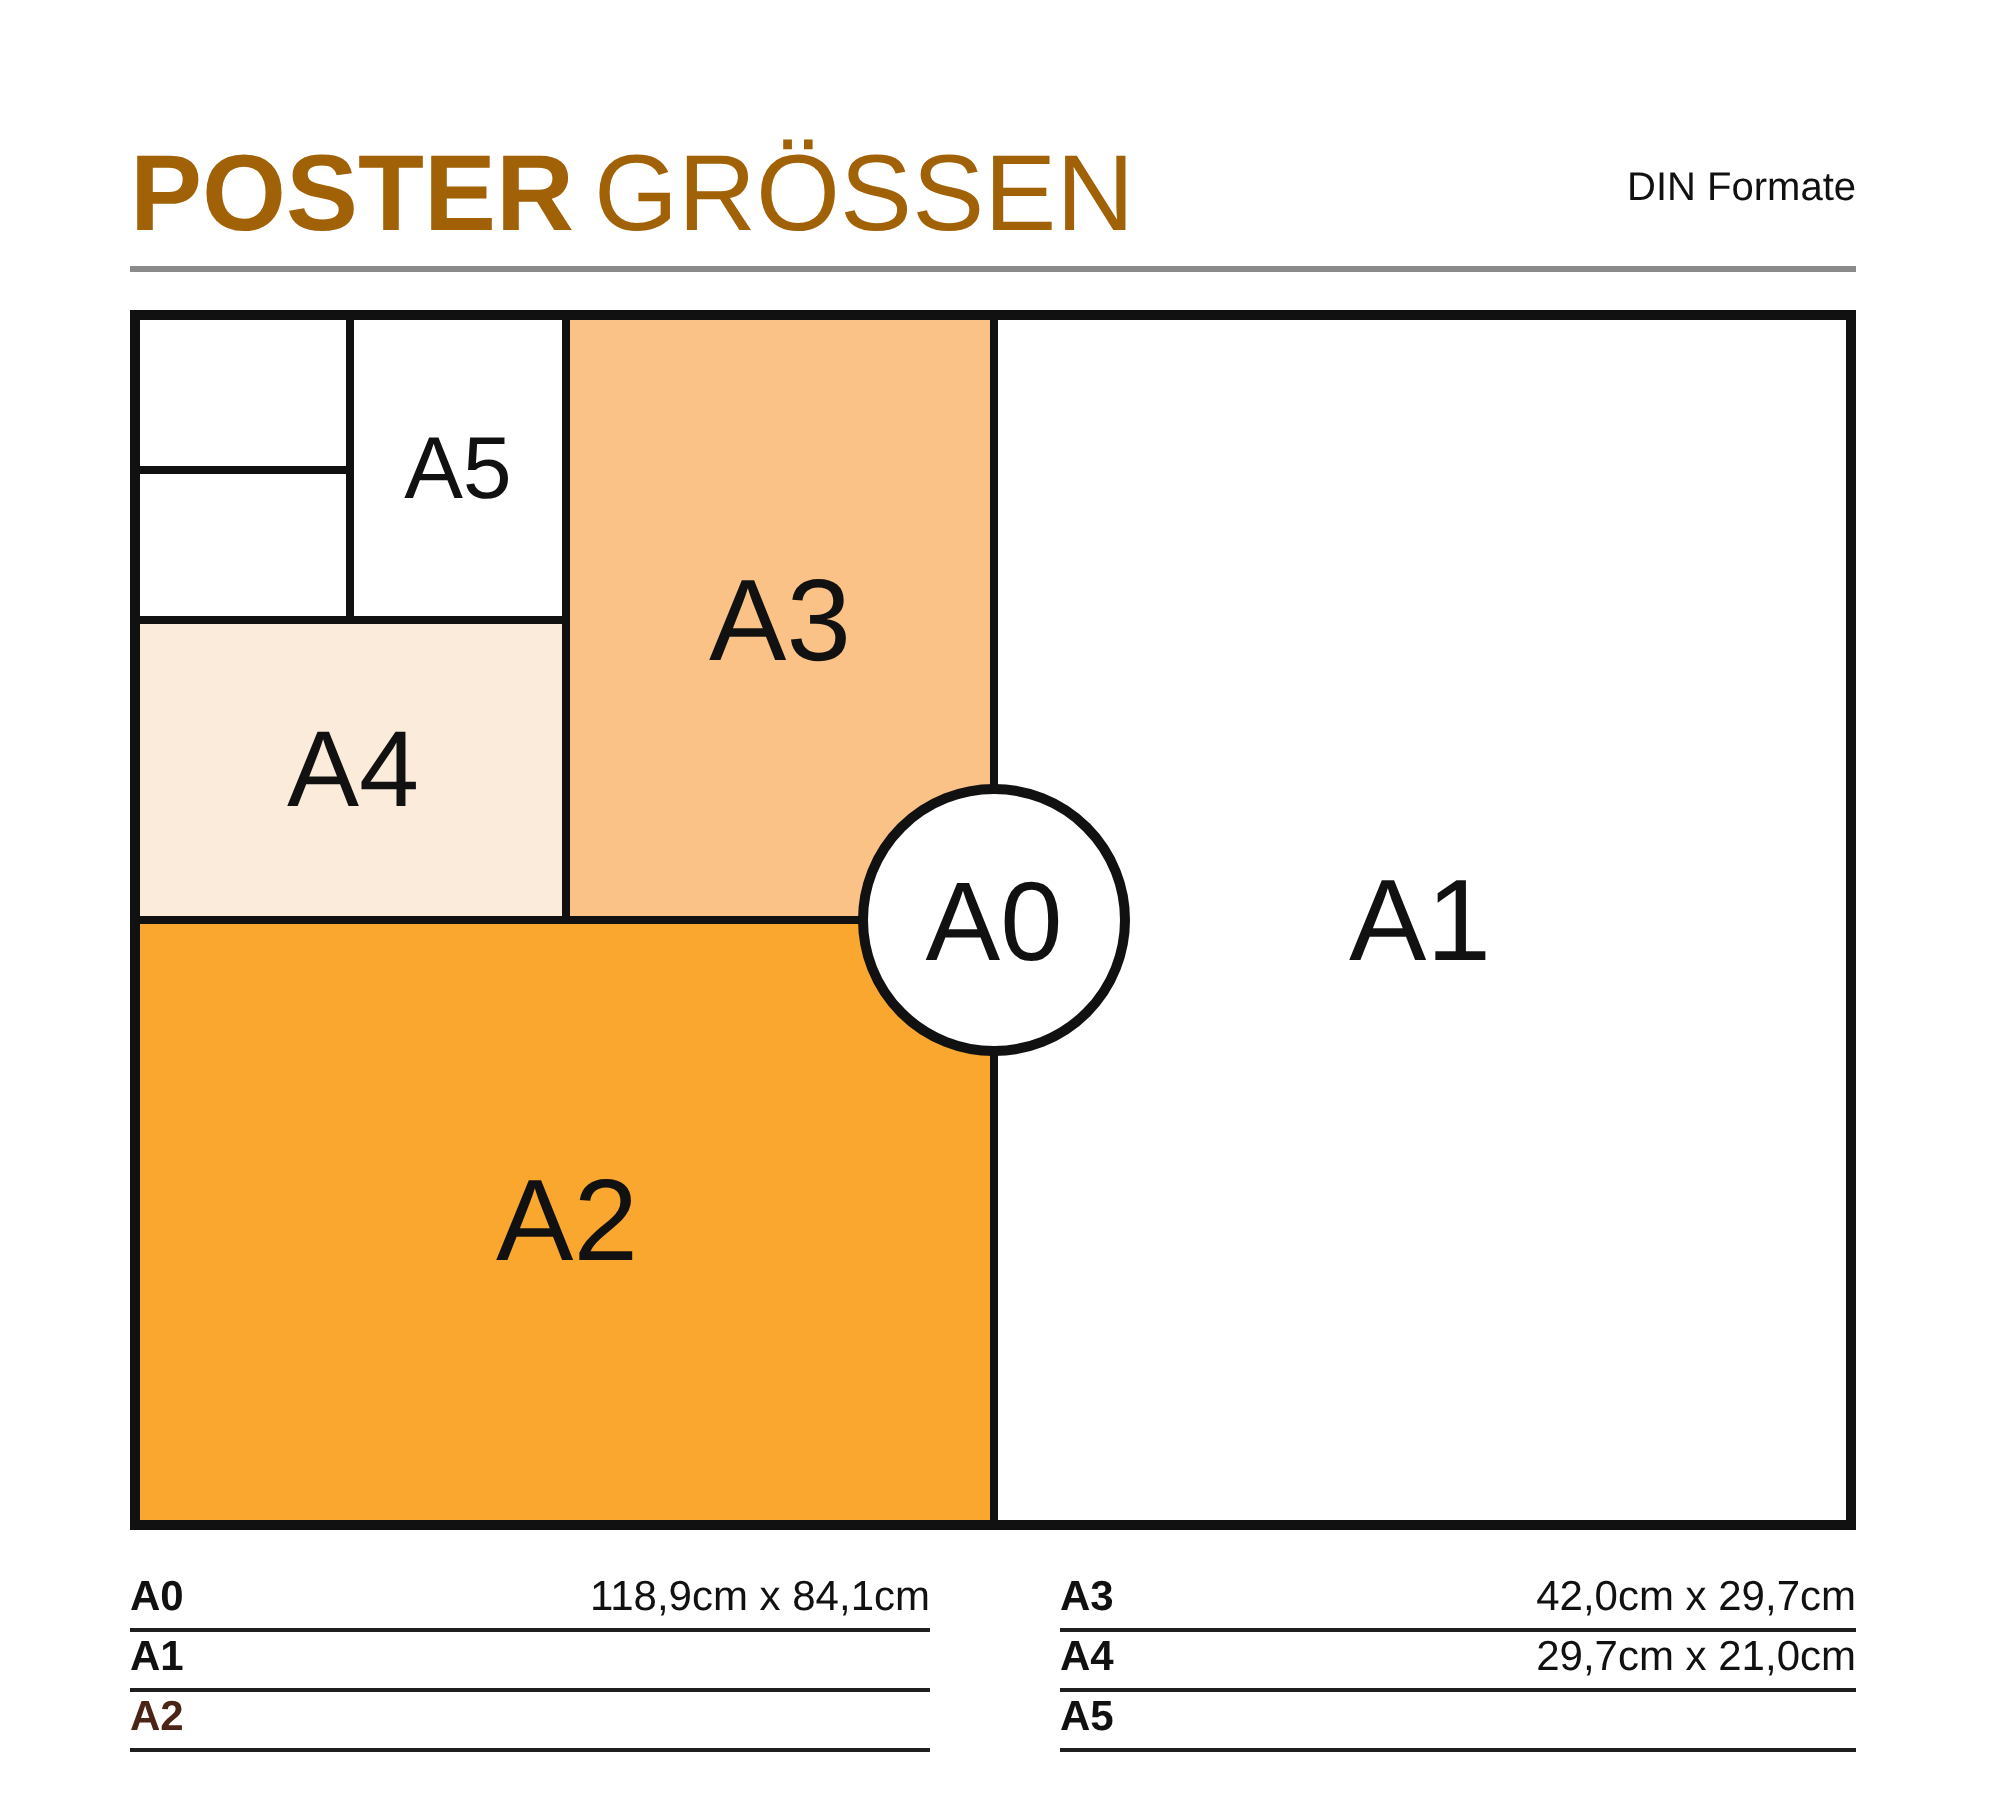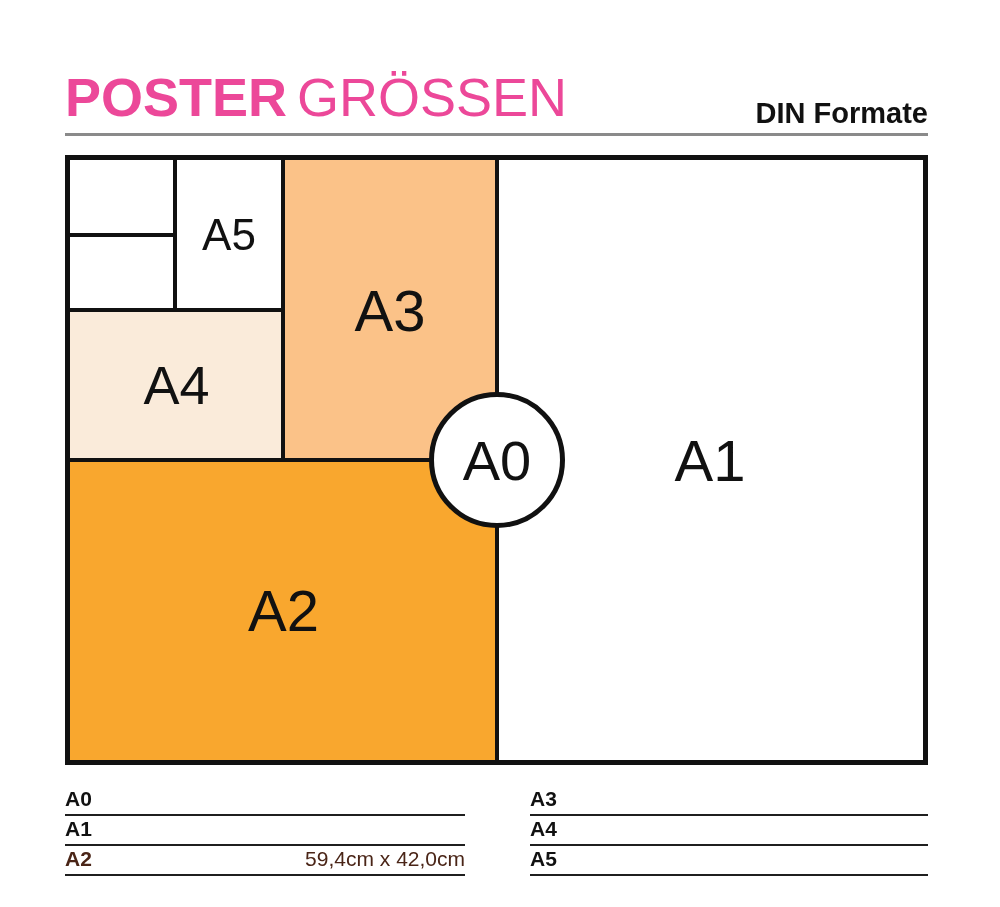--- a/index.html
+++ b/index.html
@@ -10,27 +10,27 @@
     font-family: "Liberation Sans", "DejaVu Sans", sans-serif;
     color: #111;
     overflow: hidden;
   }
   .page { position: absolute; inset: 0; }
 
   
   .title {
     position: absolute; left: 65px; top: 70px;
     font-size: 54px; line-height: 1.0; letter-spacing: 0px;
-    white-space: nowrap; color: #ec4899;
+    white-space: nowrap; color: #a16207;
   }
   .title .bold  { font-weight: 700; margin-right: 10px; }
   .title .light { font-weight: 400; }
   .subtitle {
-    position: absolute; right: 72px; top: 97px;
-    font-size: 29px; font-weight: 700; color: #111;
+    position: absolute; right: 72px; top: 83px;
+    font-size: 20px; font-weight: 400; color: #111;
     white-space: nowrap;
   }
   .header-rule {
     position: absolute; left: 65px; top: 133px;
     width: 863px; height: 3px; background: #8a8a8a;
   }
 
   
   .diagram {
     position: absolute; left: 65px; top: 155px;
@@ -135,35 +135,37 @@
 
     <div class="a0-circle">
       <span class="box-label">A0</span>
     </div>
   </div>
 
   <div class="size-table">
     <div class="size-col left">
       <div class="size-row">
         <span class="lbl">A0</span>
+        <span class="val">118,9cm x 84,1cm</span>
       </div>
       <div class="size-row">
         <span class="lbl">A1</span>
       </div>
       <div class="size-row" style="color: rgb(74, 37, 23);">
         <span class="lbl">A2</span>
-        <span class="val">59,4cm x 42,0cm</span>
       </div>
     </div>
     <div class="size-col right">
       <div class="size-row">
         <span class="lbl">A3</span>
+        <span class="val">42,0cm x 29,7cm</span>
       </div>
       <div class="size-row">
         <span class="lbl">A4</span>
+        <span class="val">29,7cm x 21,0cm</span>
       </div>
       <div class="size-row">
         <span class="lbl">A5</span>
       </div>
     </div>
   </div>
 
 </div>
 
 </body></html>

